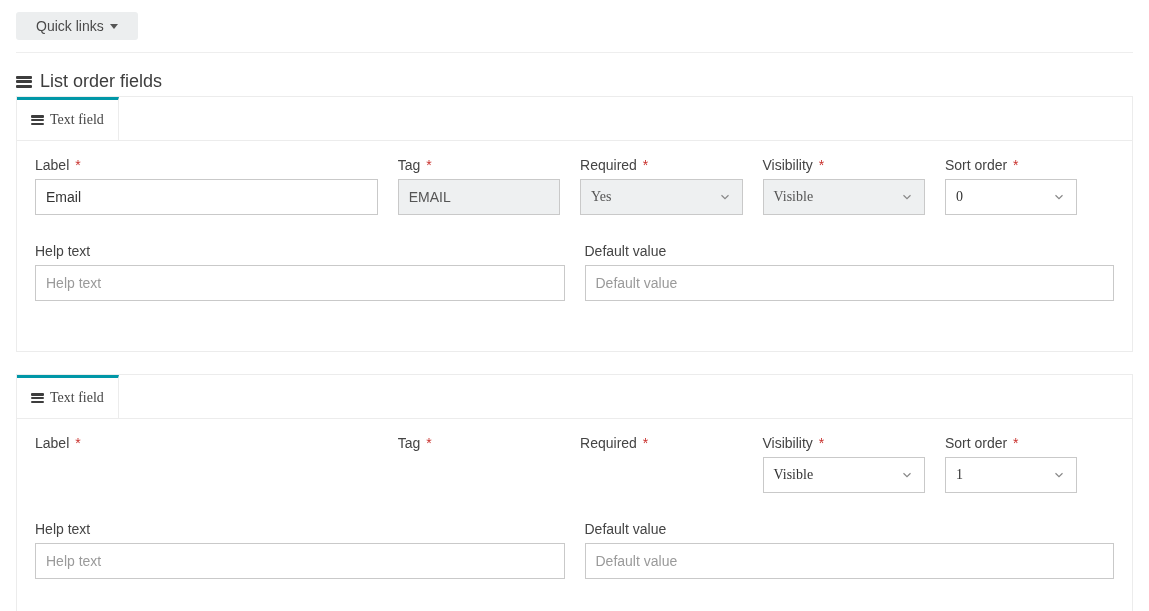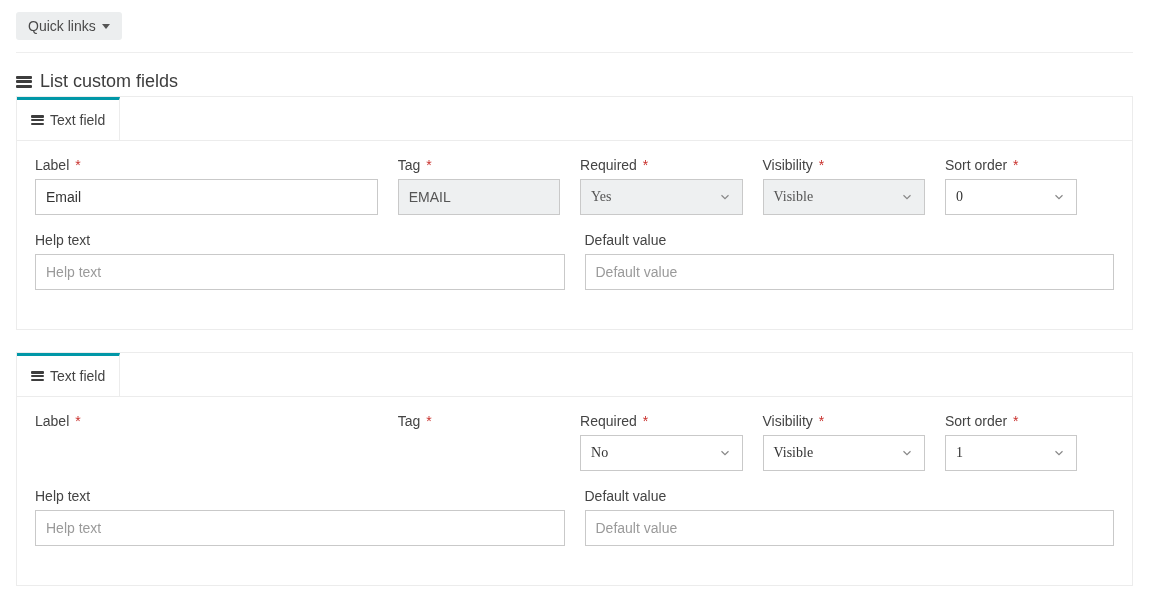--- a/index.html
+++ b/index.html
@@ -15,21 +15,21 @@
     padding: 4px 0 12px;
     border-bottom: 1px solid #eee;
     margin-bottom: 18px;
   }
   .quicklinks-btn {
     display: inline-flex;
     align-items: center;
     background: #eceeef;
     border: none;
     color: #4a4a4a;
-    padding: 6px 12px;
+    padding: 6px 20px;
     border-radius: 3px;
     cursor: pointer;
     font-size: 14px;
   }
   .quicklinks-btn .caret {
     margin-left: 6px;
     width: 0; height: 0;
     border-left: 4px solid transparent;
     border-right: 4px solid transparent;
     border-top: 5px solid #555;
@@ -66,25 +66,26 @@
   }
   .card .tab {
     display:flex; align-items:center;
     padding: 12px 14px;
     font-size: 14px;
     color: #444;
     border-top: 3px solid #0097a7;
     border-right: 1px solid #ececec;
     background:#fff;
     cursor: pointer;
+    font-family: Liberation Serif, serif;
   }
   .card .tab .bars-icon { margin-right: 6px; }
   .card .body { padding: 16px 18px 22px; }
 
-  .row { display:flex; flex-wrap:wrap; margin: 0 -10px 17px; }
+  .row { display:flex; flex-wrap:wrap; margin: 0 -10px 28px; }
   .col { padding: 0 10px; }
   .col-3 { flex: 0 0 33%; max-width: 33%; }
   .col-2 { flex: 0 0 16.6%; max-width: 16.6%; }
   .col-half { flex: 0 0 50%; max-width: 50%; }
   .col-15 { flex: 0 0 13.8%; max-width: 13.8%; }
 
   label.fld-label {
     display:block;
     margin-bottom: 6px;
     color: #444;
@@ -129,21 +130,21 @@
       <span class="caret"></span>
     </button>
   </div>
 
   <div class="section-title">
     <span class="bars-icon">
         <span></span>
         <span></span>
         <span></span>
       </span>
-    <span>List custom fields</span>
+    <span>List order fields</span>
   </div>
 
   <div class="card">
     <div class="tabbar">
       <div class="tab">
         <span class="bars-icon small">
             <span></span>
             <span></span>
             <span></span>
           </span>
@@ -221,28 +222,20 @@
     <div class="body">
       <div class="row">
         <div class="col col-3">
           <label class="fld-label"><span>Label</span> <span class="req">*</span></label>
         </div>
         <div class="col col-2">
           <label class="fld-label"><span>Tag</span> <span class="req">*</span></label>
         </div>
         <div class="col col-2">
           <label class="fld-label"><span>Required</span> <span class="req">*</span></label>
-          <div class="select">
-            <span>No</span>
-            <span class="chev">
-                <svg viewBox="0 0 24 24">
-                  <path fill="none" stroke="#888" stroke-width="2" d="M6 9l6 6 6-6"></path>
-                </svg>
-              </span>
-          </div>
         </div>
         <div class="col col-2">
           <label class="fld-label"><span>Visibility</span> <span class="req">*</span></label>
           <div class="select">
             <span>Visible</span>
             <span class="chev">
                 <svg viewBox="0 0 24 24">
                   <path fill="none" stroke="#888" stroke-width="2" d="M6 9l6 6 6-6"></path>
                 </svg>
               </span>

